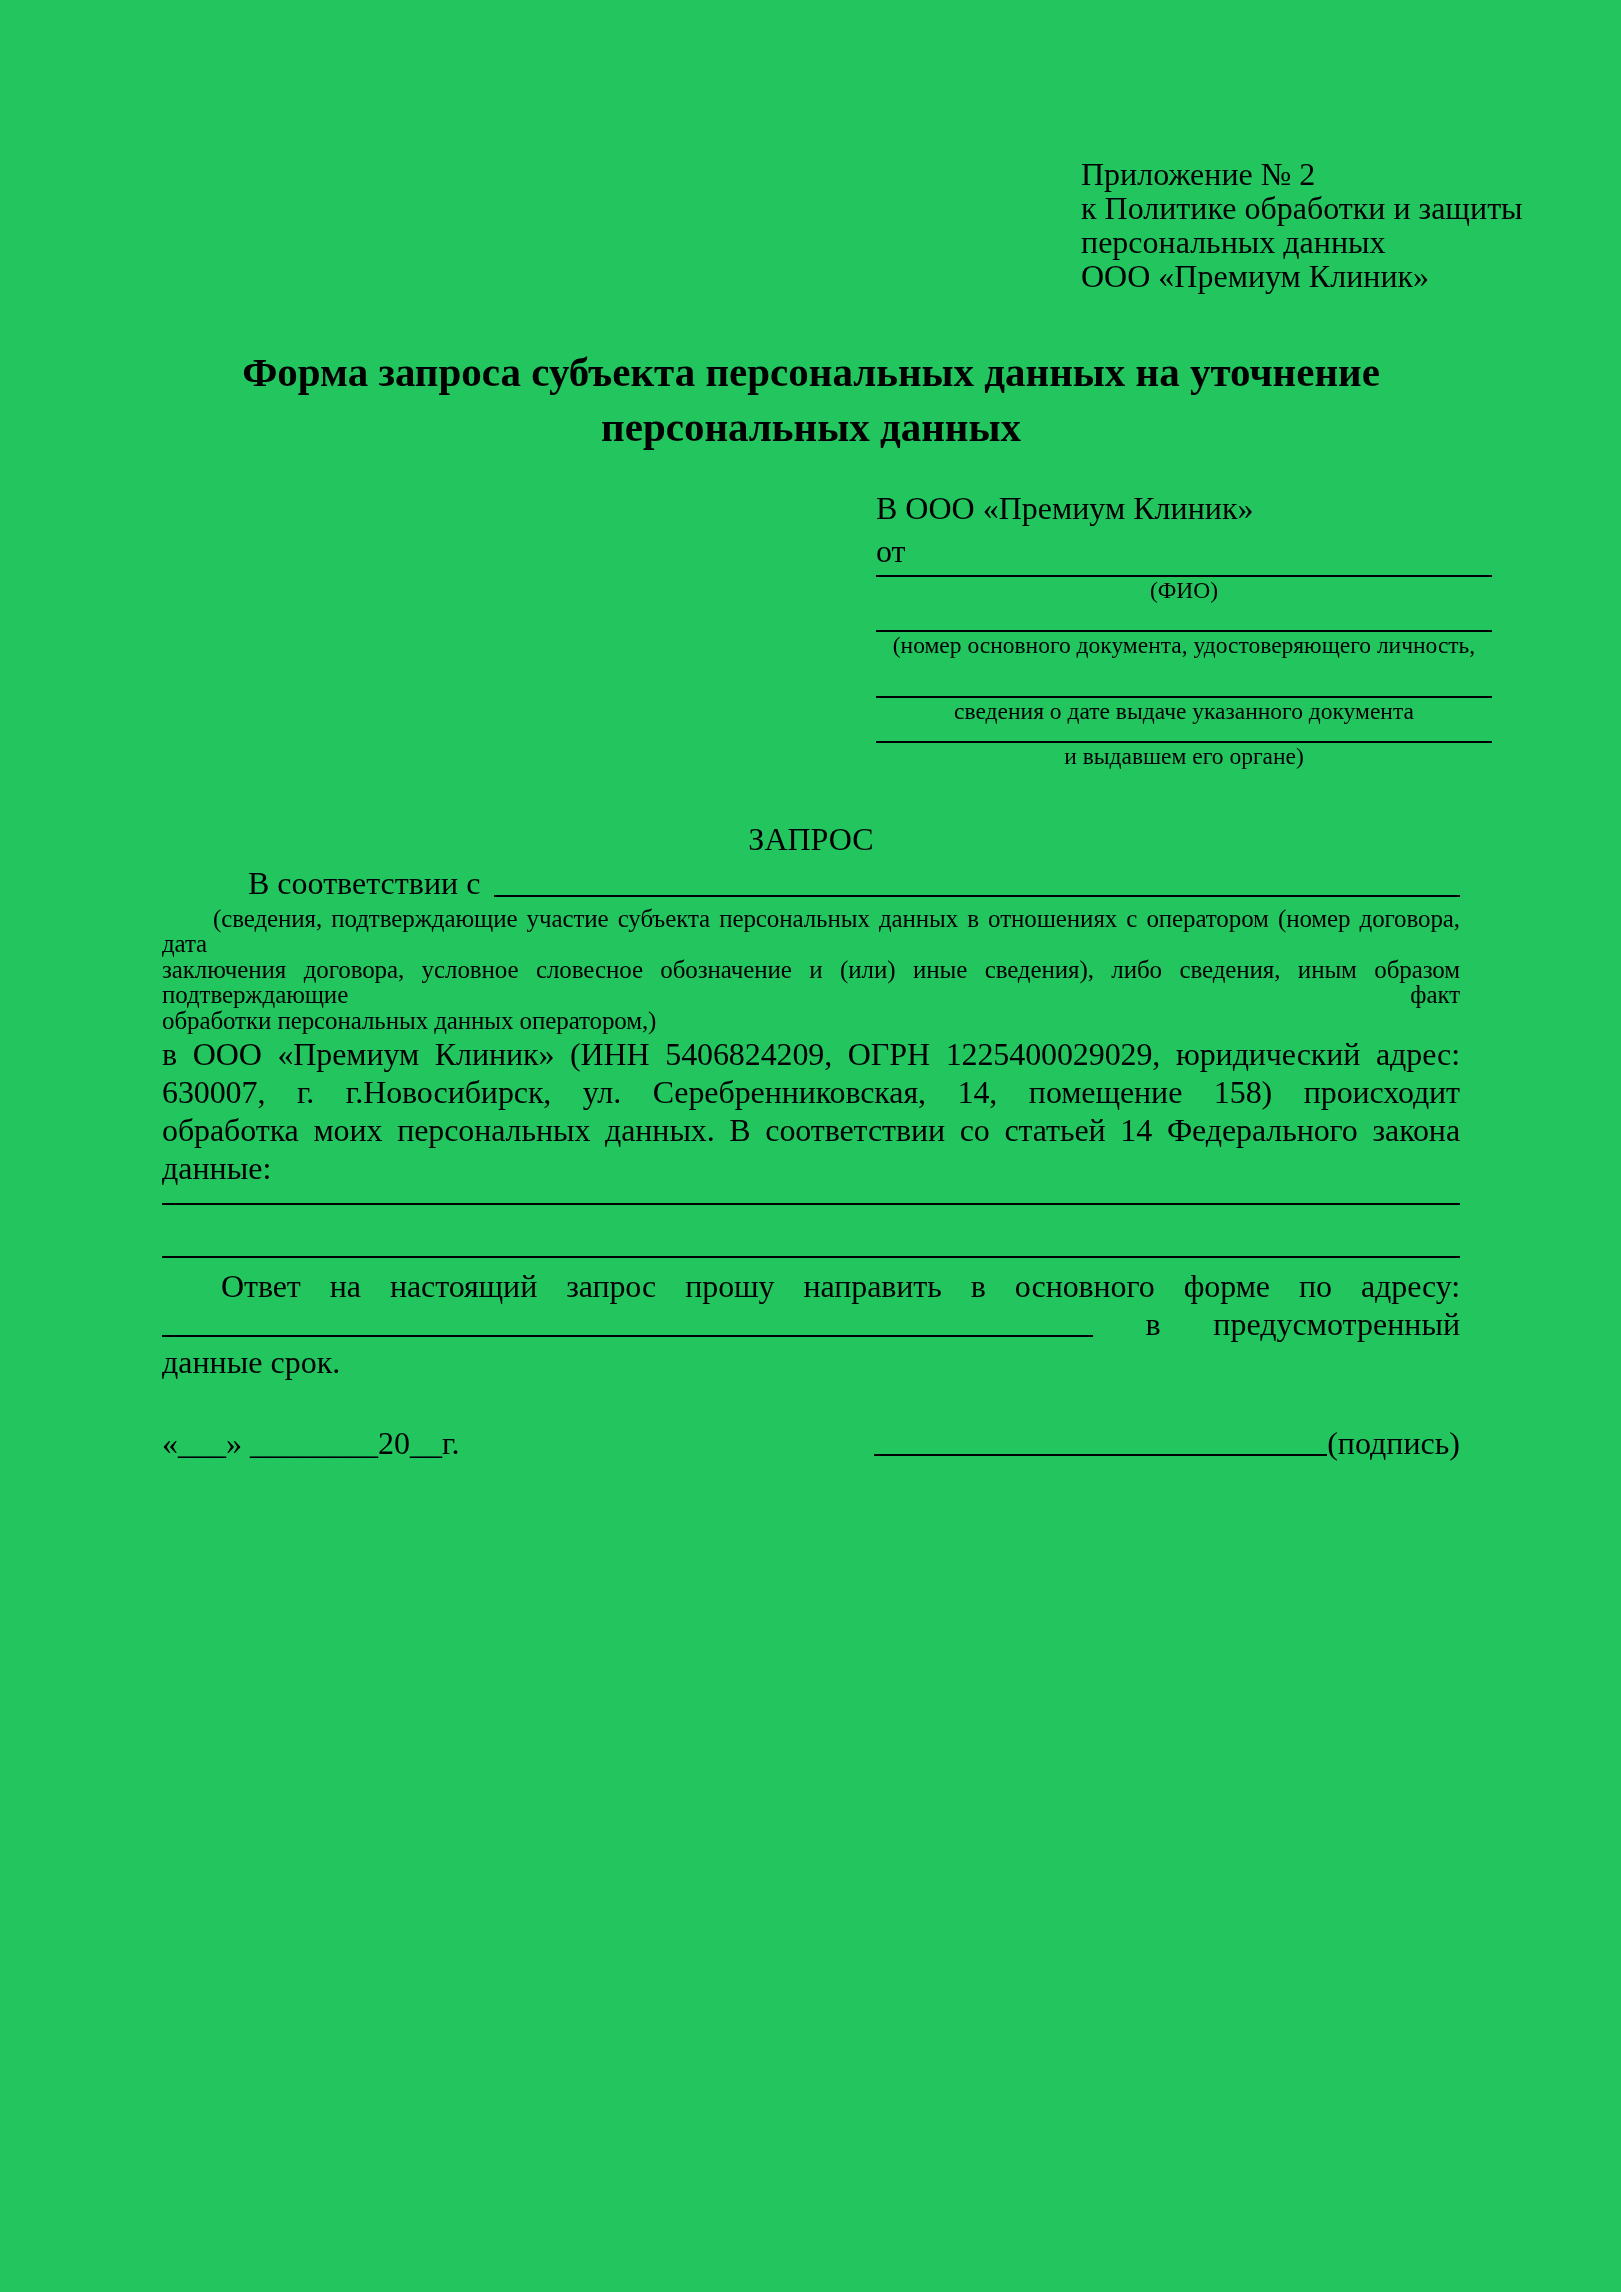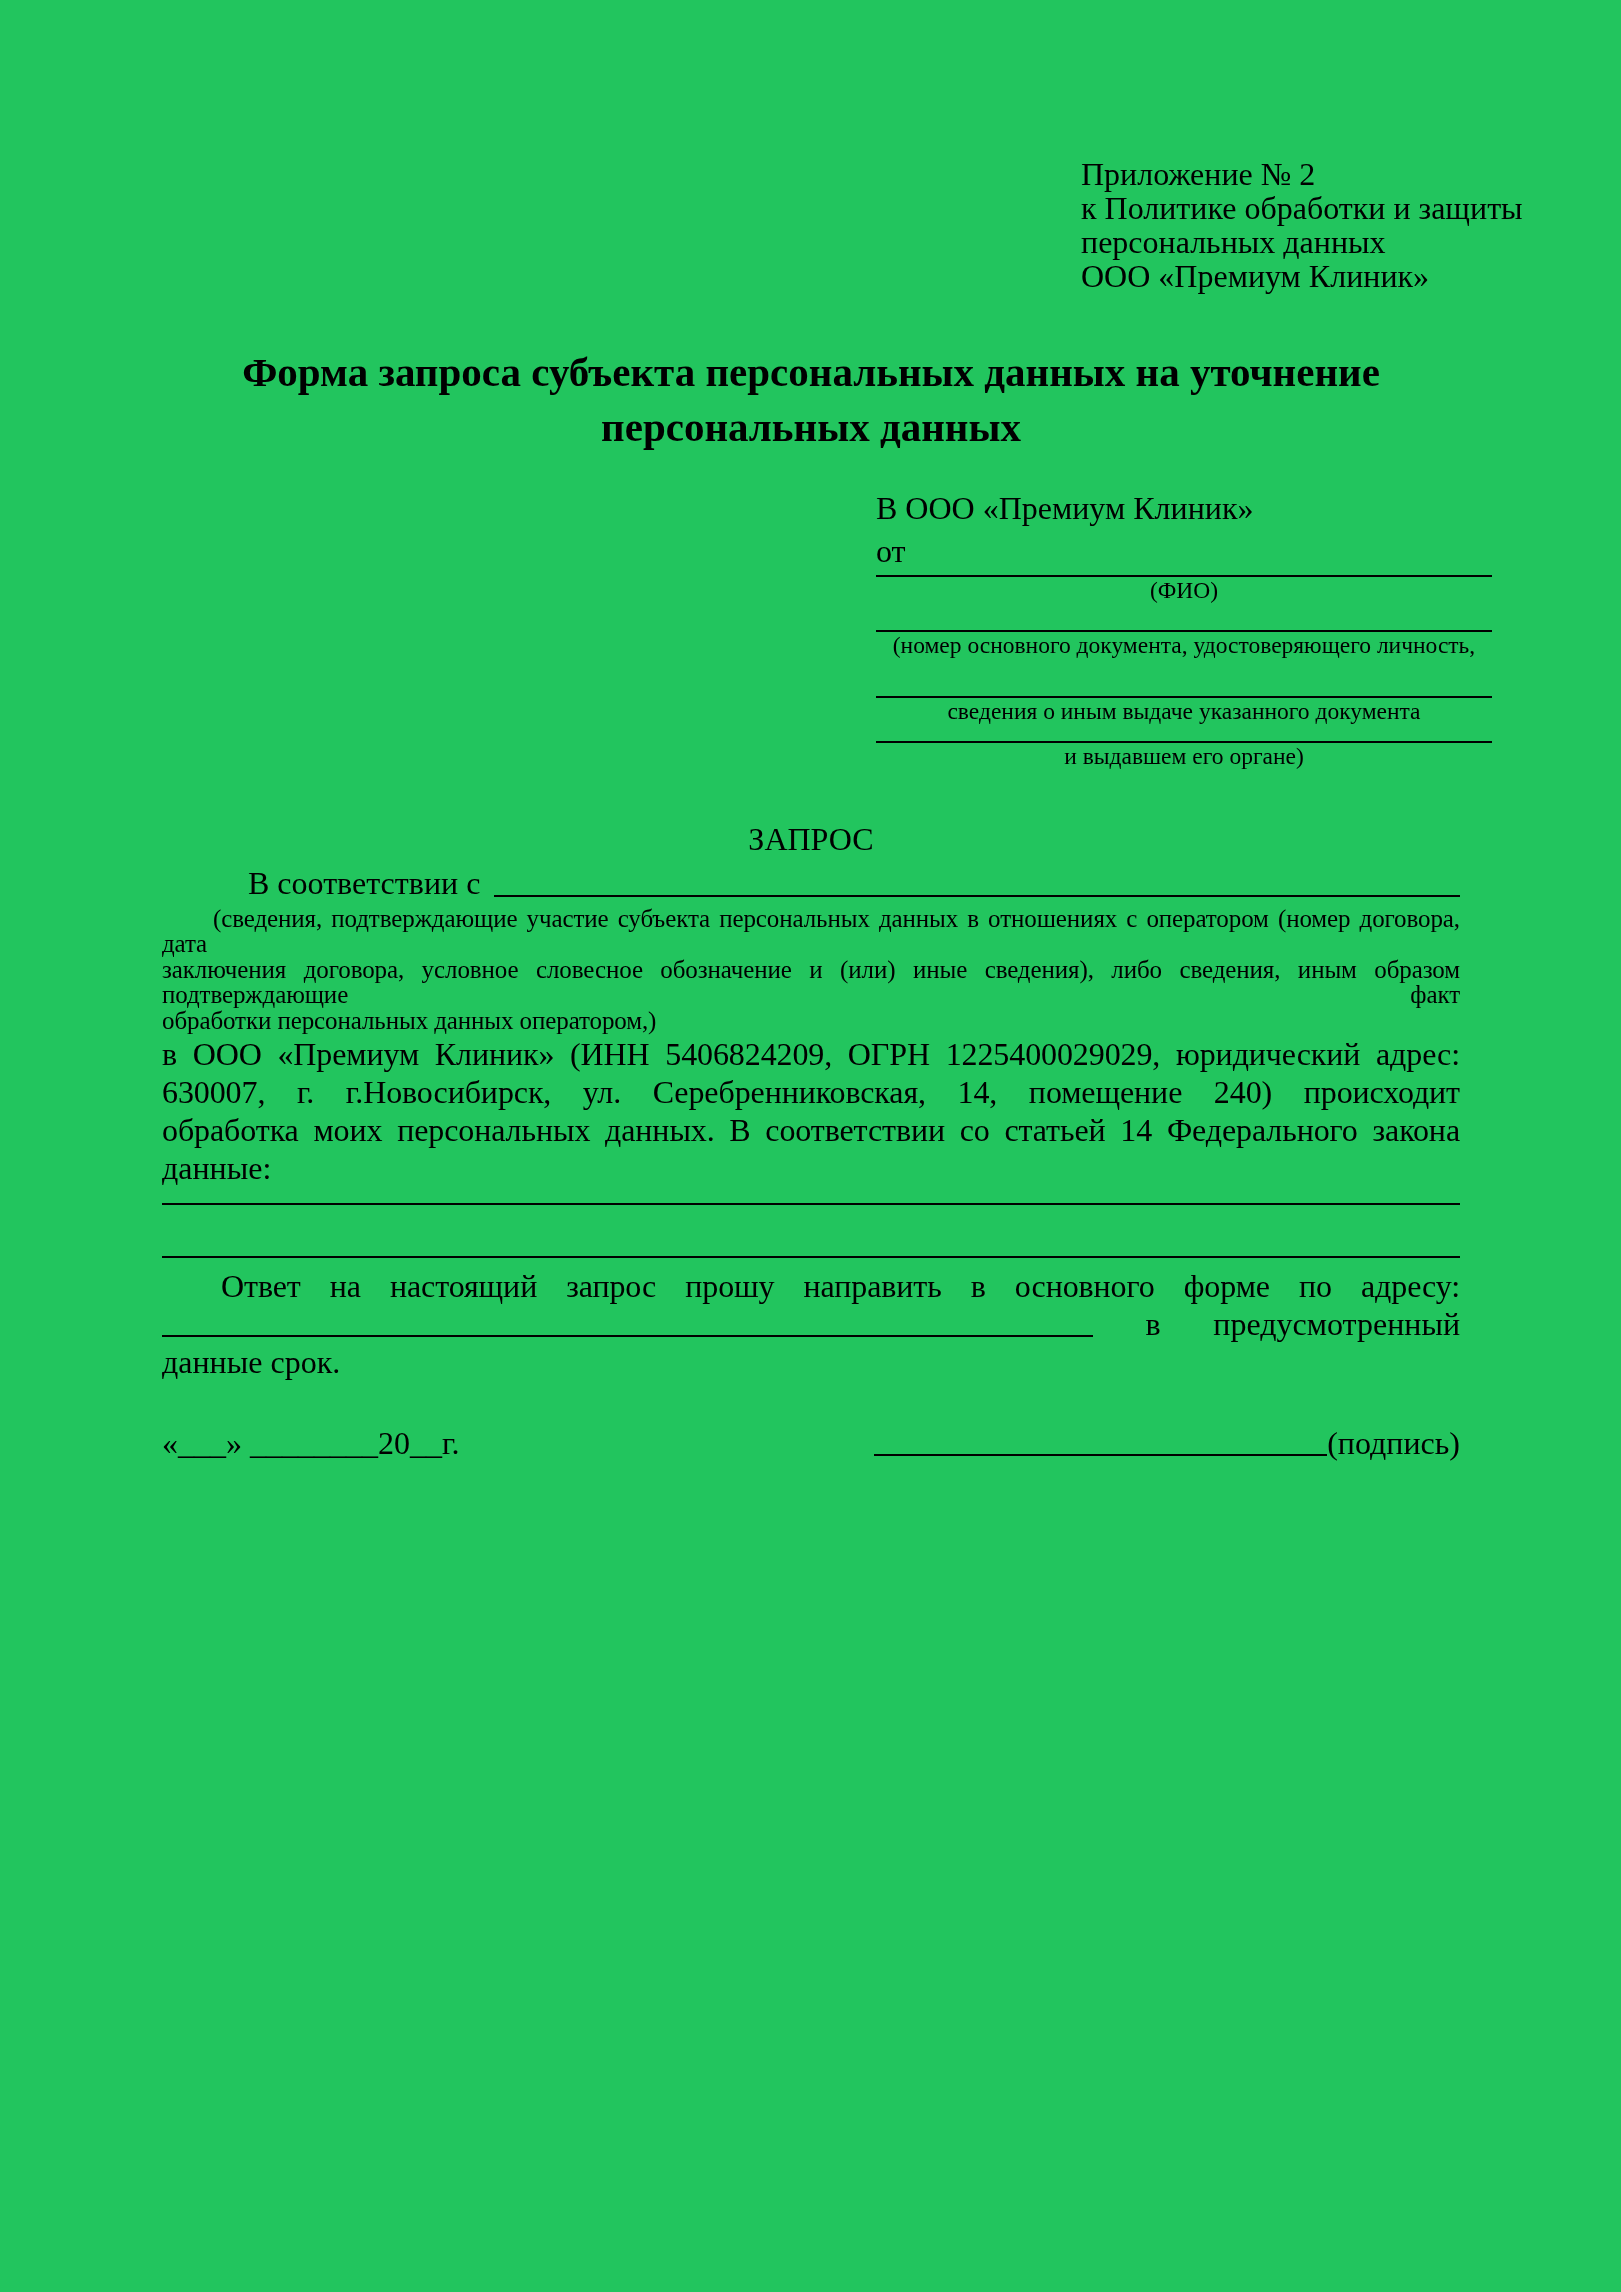--- a/index.html
+++ b/index.html
@@ -113,21 +113,21 @@
       <div class="field-caption">(ФИО)</div>
     </div>
 
     <div>
       <div class="fill-line gap-f2"></div>
       <div class="field-caption">(номер основного документа, удостоверяющего личность,</div>
     </div>
 
     <div>
       <div class="fill-line gap-f3"></div>
-      <div class="field-caption">сведения о иным выдаче указанного документа</div>
+      <div class="field-caption">сведения о дате выдаче указанного документа</div>
     </div>
 
     <div>
       <div class="fill-line gap-f4"></div>
       <div class="field-caption">и выдавшем его органе)</div>
     </div>
   </div>
 
   <div class="request-heading">ЗАПРОС</div>
 
@@ -137,21 +137,21 @@
   </div>
 
   <div class="footnote">
     <div class="fn-first">(сведения, подтверждающие участие субъекта персональных данных в отношениях с оператором (номер договора, дата</div>
     <div class="fn-mid">заключения договора, условное словесное обозначение и (или) иные сведения), либо сведения, иным образом подтверждающие факт</div>
     <div>обработки персональных данных оператором,)</div>
   </div>
 
   <div class="body-par">
     <div class="jline">в ООО «Премиум Клиник» (ИНН 5406824209, ОГРН 1225400029029, юридический адрес:</div>
-    <div class="jline">630007, г. г.Новосибирск, ул. Серебренниковская, 14, помещение 240) происходит</div>
+    <div class="jline">630007, г. г.Новосибирск, ул. Серебренниковская, 14, помещение 158) происходит</div>
     <div class="jline">обработка моих персональных данных. В соответствии со статьей 14 Федерального закона</div>
     <div>данные:</div>
   </div>
 
   <div class="blank-1"></div>
   <div class="blank-2"></div>
 
   <div>
     <div class="resp-line1">Ответ на настоящий запрос прошу направить в основного форме по адресу:</div>
     <div class="resp-row">

